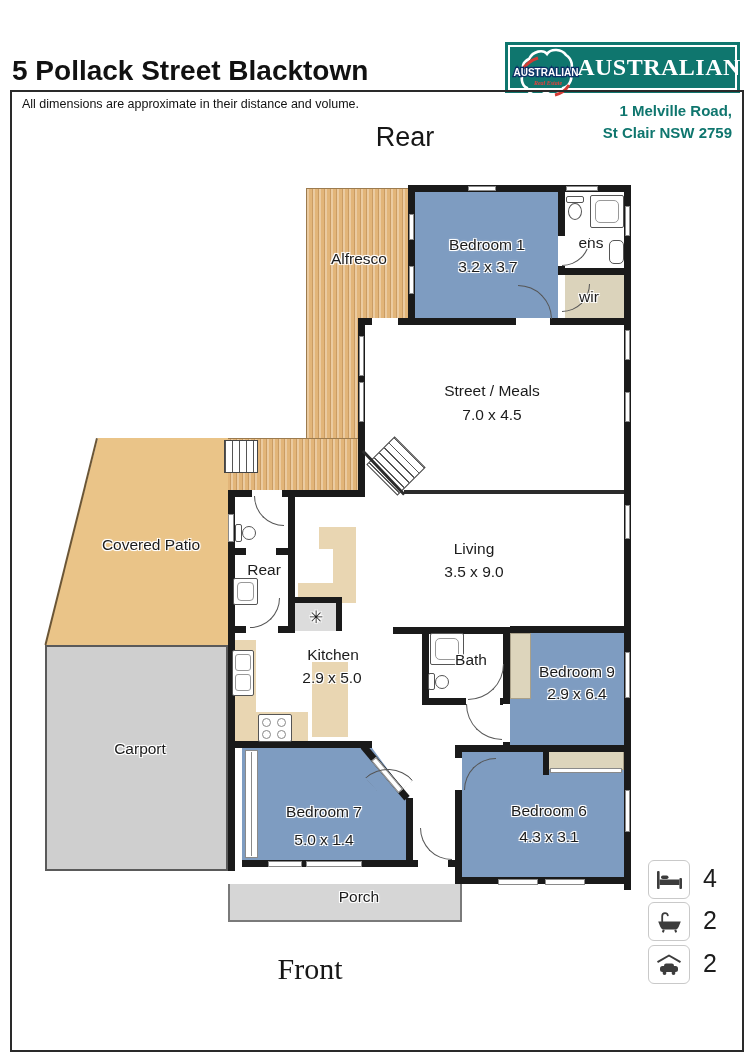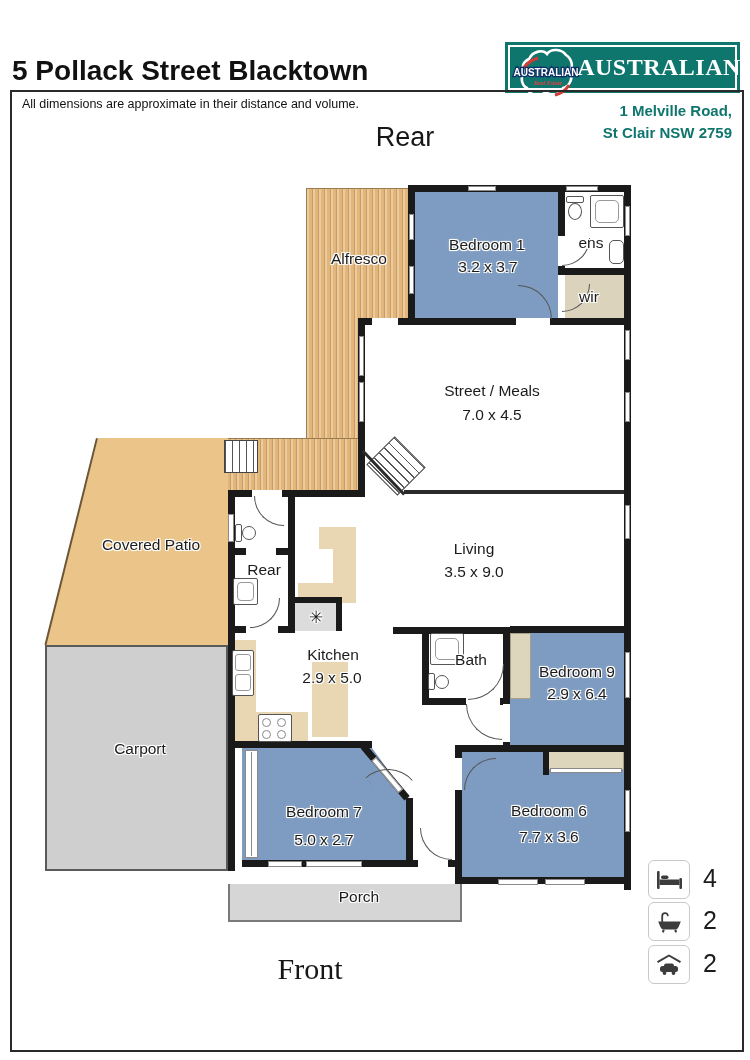--- a/index.html
+++ b/index.html
@@ -213,23 +213,23 @@
   <div class="rlabel" style="left:474px;top:572px;">3.5 x 9.0</div>
   <div class="rlabel" style="left:151px;top:545px;">Covered Patio</div>
   <div class="rlabel" style="left:264px;top:570px;">Rear</div>
   <div class="rlabel" style="left:333px;top:655px;">Kitchen</div>
   <div class="rlabel" style="left:332px;top:678px;">2.9 x 5.0</div>
   <div class="rlabel" style="left:471px;top:660px;">Bath</div>
   <div class="rlabel" style="left:577px;top:672px;">Bedroom 9</div>
   <div class="rlabel" style="left:577px;top:694px;">2.9 x 6.4</div>
   <div class="rlabel" style="left:140px;top:749px;">Carport</div>
   <div class="rlabel" style="left:324px;top:812px;">Bedroom 7</div>
-  <div class="rlabel" style="left:324px;top:840px;">5.0 x 2.7</div>
+  <div class="rlabel" style="left:324px;top:840px;">5.0 x 1.4</div>
   <div class="rlabel" style="left:549px;top:811px;">Bedroom 6</div>
-  <div class="rlabel" style="left:549px;top:837px;">7.7 x 3.6</div>
+  <div class="rlabel" style="left:549px;top:837px;">4.3 x 3.1</div>
   <div class="rlabel" style="left:359px;top:897px;">Porch</div>
 </div>
 
 <div class="sumbox" style="top:860px;">
   <svg width="27" height="20" viewBox="0 0 27 20">
     <rect class="glyph" x="1" y="1" width="2.6" height="18" rx="1"></rect>
     <rect class="glyph" x="23.4" y="8" width="2.6" height="11" rx="1"></rect>
     <rect class="glyph" x="3.6" y="9.5" width="19.8" height="5.5"></rect>
     <rect class="glyph" x="5" y="5.5" width="7.5" height="3.6" rx="1.8"></rect>
   </svg>

